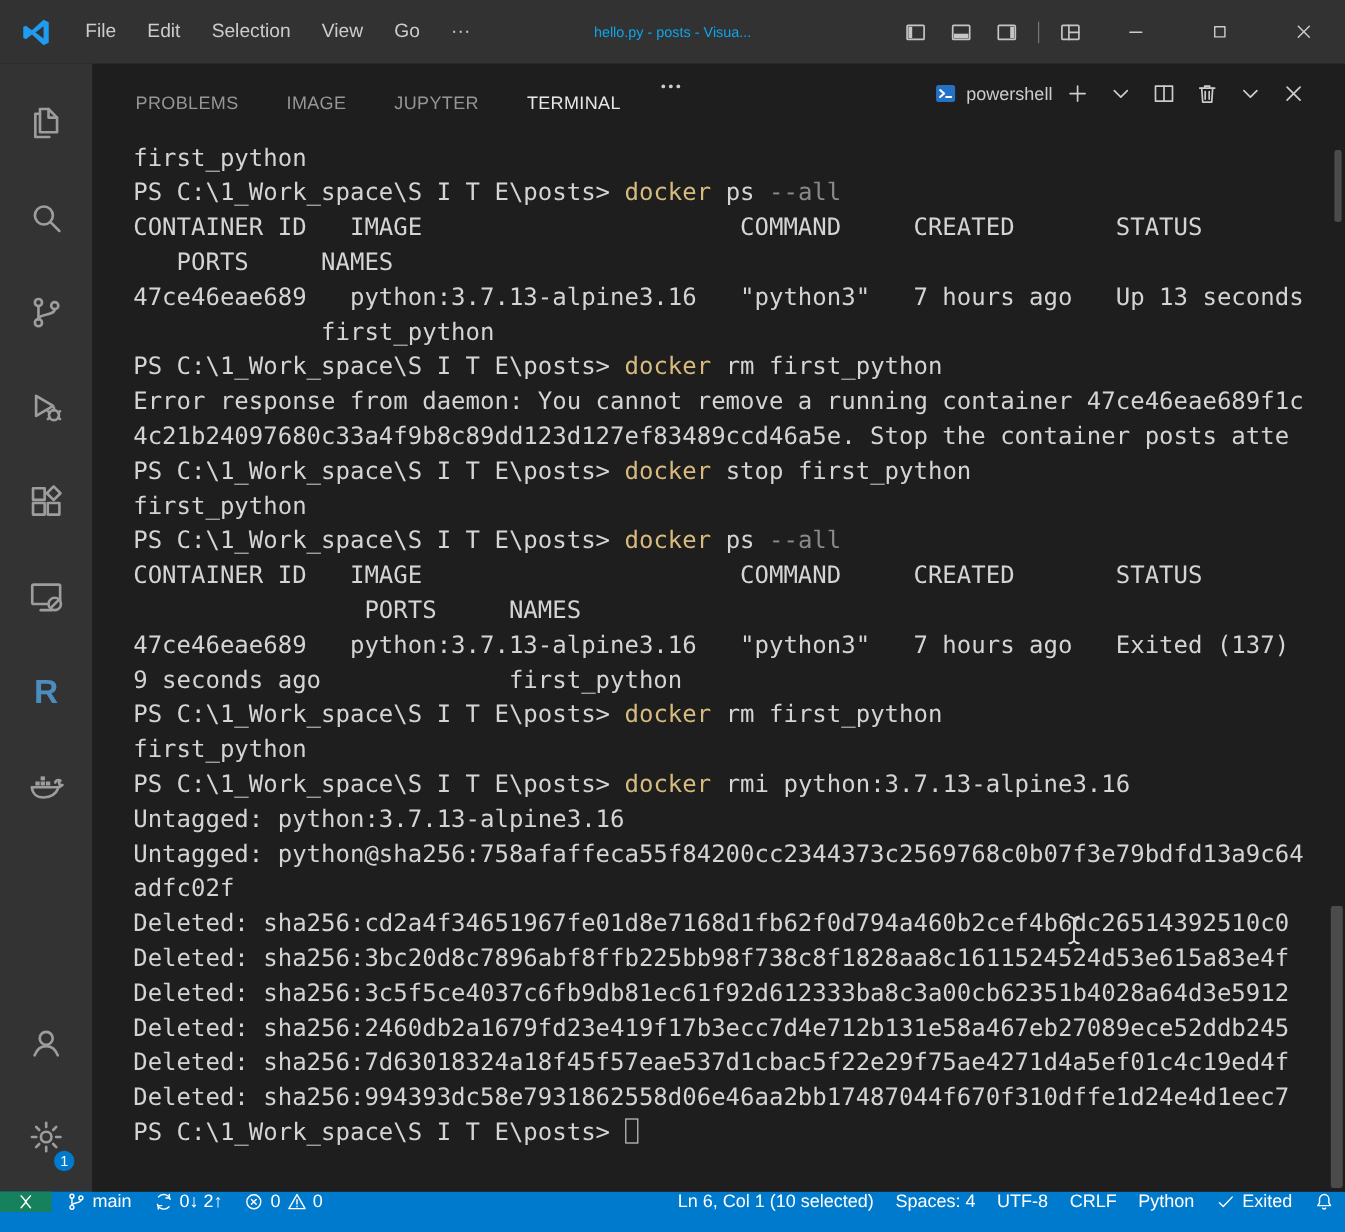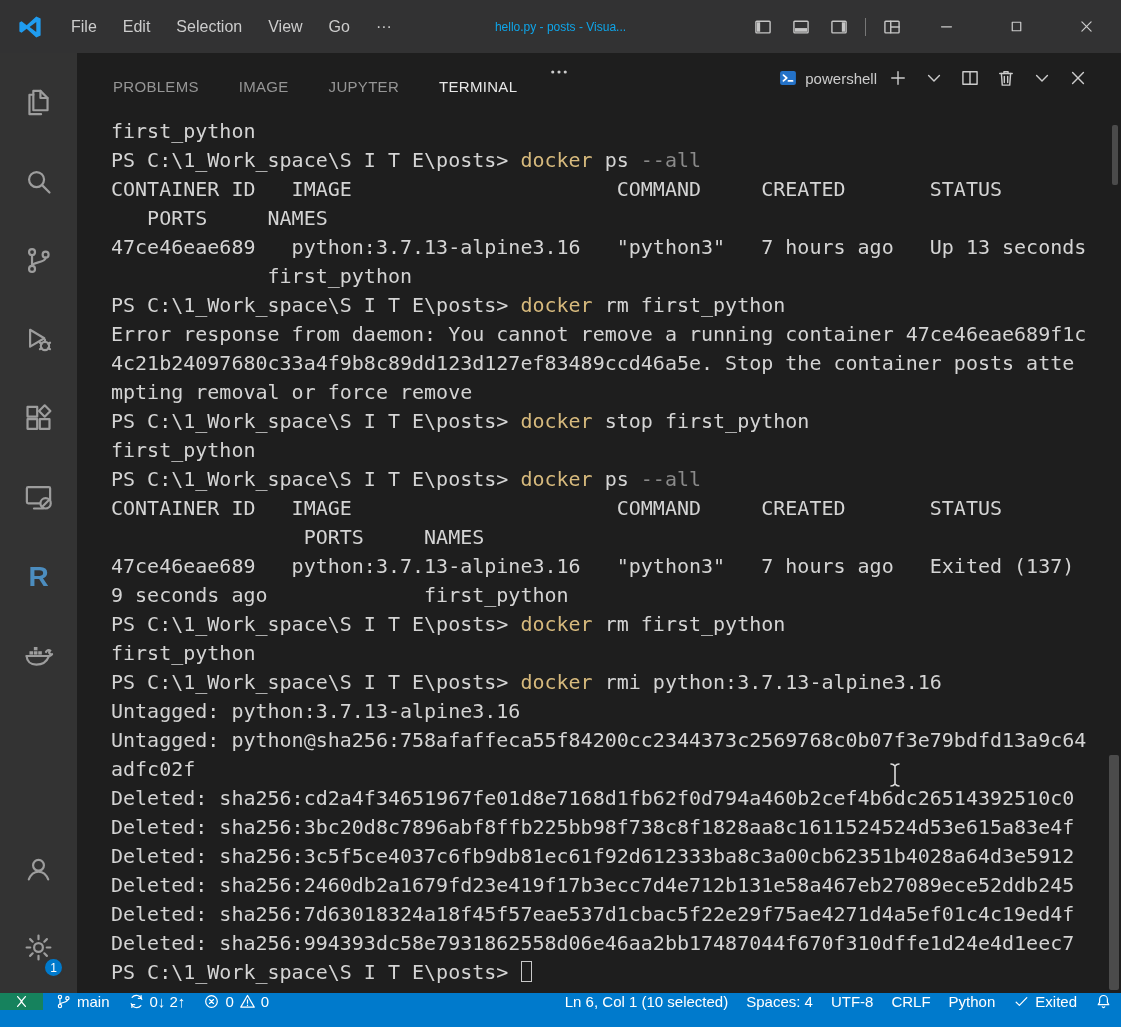--- a/index.html
+++ b/index.html
@@ -330,21 +330,20 @@
         <div id="term-lines">
             <div class="term-line"><span>first_python</span></div>
             <div class="term-line"><span>PS C:\1_Work_space\S I T E\posts&gt; </span><span class="seg-cmd">docker</span><span> ps </span><span class="seg-param">--all</span></div>
             <div class="term-line"><span>CONTAINER ID   IMAGE                      COMMAND     CREATED       STATUS</span></div>
             <div class="term-line"><span>   PORTS     NAMES</span></div>
             <div class="term-line"><span>47ce46eae689   python:3.7.13-alpine3.16   "python3"   7 hours ago   Up 13 seconds</span></div>
             <div class="term-line"><span>             first_python</span></div>
             <div class="term-line"><span>PS C:\1_Work_space\S I T E\posts&gt; </span><span class="seg-cmd">docker</span><span> rm first_python</span></div>
             <div class="term-line"><span>Error response from daemon: You cannot remove a running container 47ce46eae689f1c</span></div>
             <div class="term-line"><span>4c21b24097680c33a4f9b8c89dd123d127ef83489ccd46a5e. Stop the container posts atte</span></div>
-            <div class="term-line"><span>mpting removal or force remove</span></div>
             <div class="term-line"><span>PS C:\1_Work_space\S I T E\posts&gt; </span><span class="seg-cmd">docker</span><span> stop first_python</span></div>
             <div class="term-line"><span>first_python</span></div>
             <div class="term-line"><span>PS C:\1_Work_space\S I T E\posts&gt; </span><span class="seg-cmd">docker</span><span> ps </span><span class="seg-param">--all</span></div>
             <div class="term-line"><span>CONTAINER ID   IMAGE                      COMMAND     CREATED       STATUS</span></div>
             <div class="term-line"><span>                PORTS     NAMES</span></div>
             <div class="term-line"><span>47ce46eae689   python:3.7.13-alpine3.16   "python3"   7 hours ago   Exited (137)</span></div>
             <div class="term-line"><span>9 seconds ago             first_python</span></div>
             <div class="term-line"><span>PS C:\1_Work_space\S I T E\posts&gt; </span><span class="seg-cmd">docker</span><span> rm first_python</span></div>
             <div class="term-line"><span>first_python</span></div>
             <div class="term-line"><span>PS C:\1_Work_space\S I T E\posts&gt; </span><span class="seg-cmd">docker</span><span> rmi python:3.7.13-alpine3.16</span></div>

